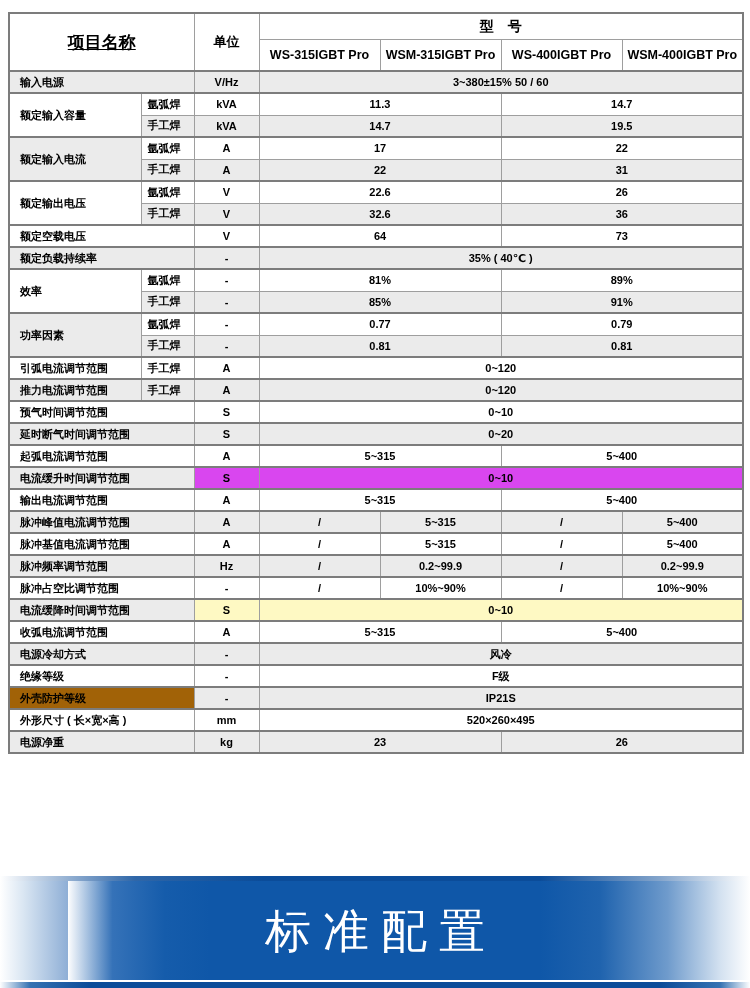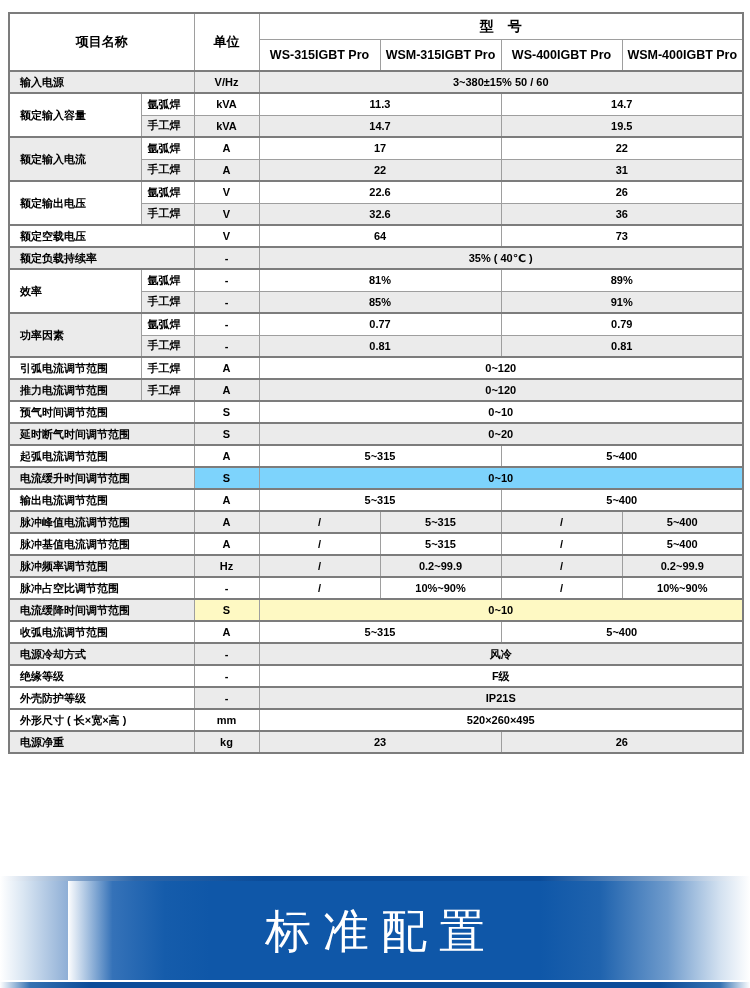--- a/index.html
+++ b/index.html
@@ -14,21 +14,21 @@
     border-collapse:collapse;table-layout:fixed;
     border:2px solid #7c7c7c;
     font-weight:bold;color:#000;
   }
   .spec-table th,.spec-table td{
     border:1px solid #9e9e9e;
     padding:0;overflow:hidden;white-space:nowrap;
     text-align:center;vertical-align:middle;
   }
   .spec-table thead th{background:#ffffff;}
-  .spec-table .h-item{font-size:13px;}
+  .spec-table .h-item{font-size:17px;text-decoration:underline;}
   .spec-table .h-unit{font-size:13px;}
   .spec-table .h-models{font-size:14px;height:25px;}
   .spec-table .h-model{font-size:12.5px;height:30px;}
   .spec-table thead tr:last-child th{border-bottom:2px solid #7c7c7c;}
   .spec-table tbody tr{height:22px;}
   .spec-table tbody td{font-size:11px;}
   .spec-table tbody tr.group-start td{border-top:2px solid #7c7c7c;}
   .spec-table td.c-label{text-align:left;padding-left:10px;}
   .spec-table td.c-sub{text-align:left;padding-left:6px;}
   .col-label{width:132px;}
@@ -189,21 +189,21 @@
         <td class="c-label" colspan="2" style="background: rgb(235, 235, 235);">延时断气时间调节范围</td>
         <td class="c-unit">S</td>
         <td class="c-val" colspan="4">0~20</td>
       </tr>
       <tr class="group-start" style="background: rgb(255, 255, 255);">
         <td class="c-label" colspan="2" style="background: rgb(255, 255, 255);">起弧电流调节范围</td>
         <td class="c-unit">A</td>
         <td class="c-val" colspan="2">5~315</td>
         <td class="c-val" colspan="2">5~400</td>
       </tr>
-      <tr class="group-start" style="background: #7dd3fc;">
+      <tr class="group-start" style="background: #d946ef;">
         <td class="c-label" colspan="2" style="background: rgb(235, 235, 235);">电流缓升时间调节范围</td>
         <td class="c-unit">S</td>
         <td class="c-val" colspan="4">0~10</td>
       </tr>
       <tr class="group-start" style="background: rgb(255, 255, 255);">
         <td class="c-label" colspan="2" style="background: rgb(255, 255, 255);">输出电流调节范围</td>
         <td class="c-unit">A</td>
         <td class="c-val" colspan="2">5~315</td>
         <td class="c-val" colspan="2">5~400</td>
       </tr>
@@ -254,21 +254,21 @@
         <td class="c-label" colspan="2" style="background: rgb(235, 235, 235);">电源冷却方式</td>
         <td class="c-unit">-</td>
         <td class="c-val" colspan="4">风冷</td>
       </tr>
       <tr class="group-start" style="background: rgb(255, 255, 255); padding-left: 28px;">
         <td class="c-label" colspan="2" style="background: rgb(255, 255, 255);">绝缘等级</td>
         <td class="c-unit">-</td>
         <td class="c-val" colspan="4">F级</td>
       </tr>
       <tr class="group-start" style="background: rgb(235, 235, 235);">
-        <td class="c-label" colspan="2" style="background: #ffffff; margin-left: 12px;">外壳防护等级</td>
+        <td class="c-label" colspan="2" style="background: #a16207; margin-left: 12px;">外壳防护等级</td>
         <td class="c-unit">-</td>
         <td class="c-val" colspan="4">IP21S</td>
       </tr>
       <tr class="group-start" style="background: rgb(255, 255, 255);">
         <td class="c-label" colspan="2" style="background: rgb(255, 255, 255);">外形尺寸 ( 长×宽×高 )</td>
         <td class="c-unit">mm</td>
         <td class="c-val" colspan="4">520×260×495</td>
       </tr>
       <tr class="group-start" style="background: rgb(235, 235, 235);">
         <td class="c-label" colspan="2" style="background: rgb(235, 235, 235);">电源净重</td>

